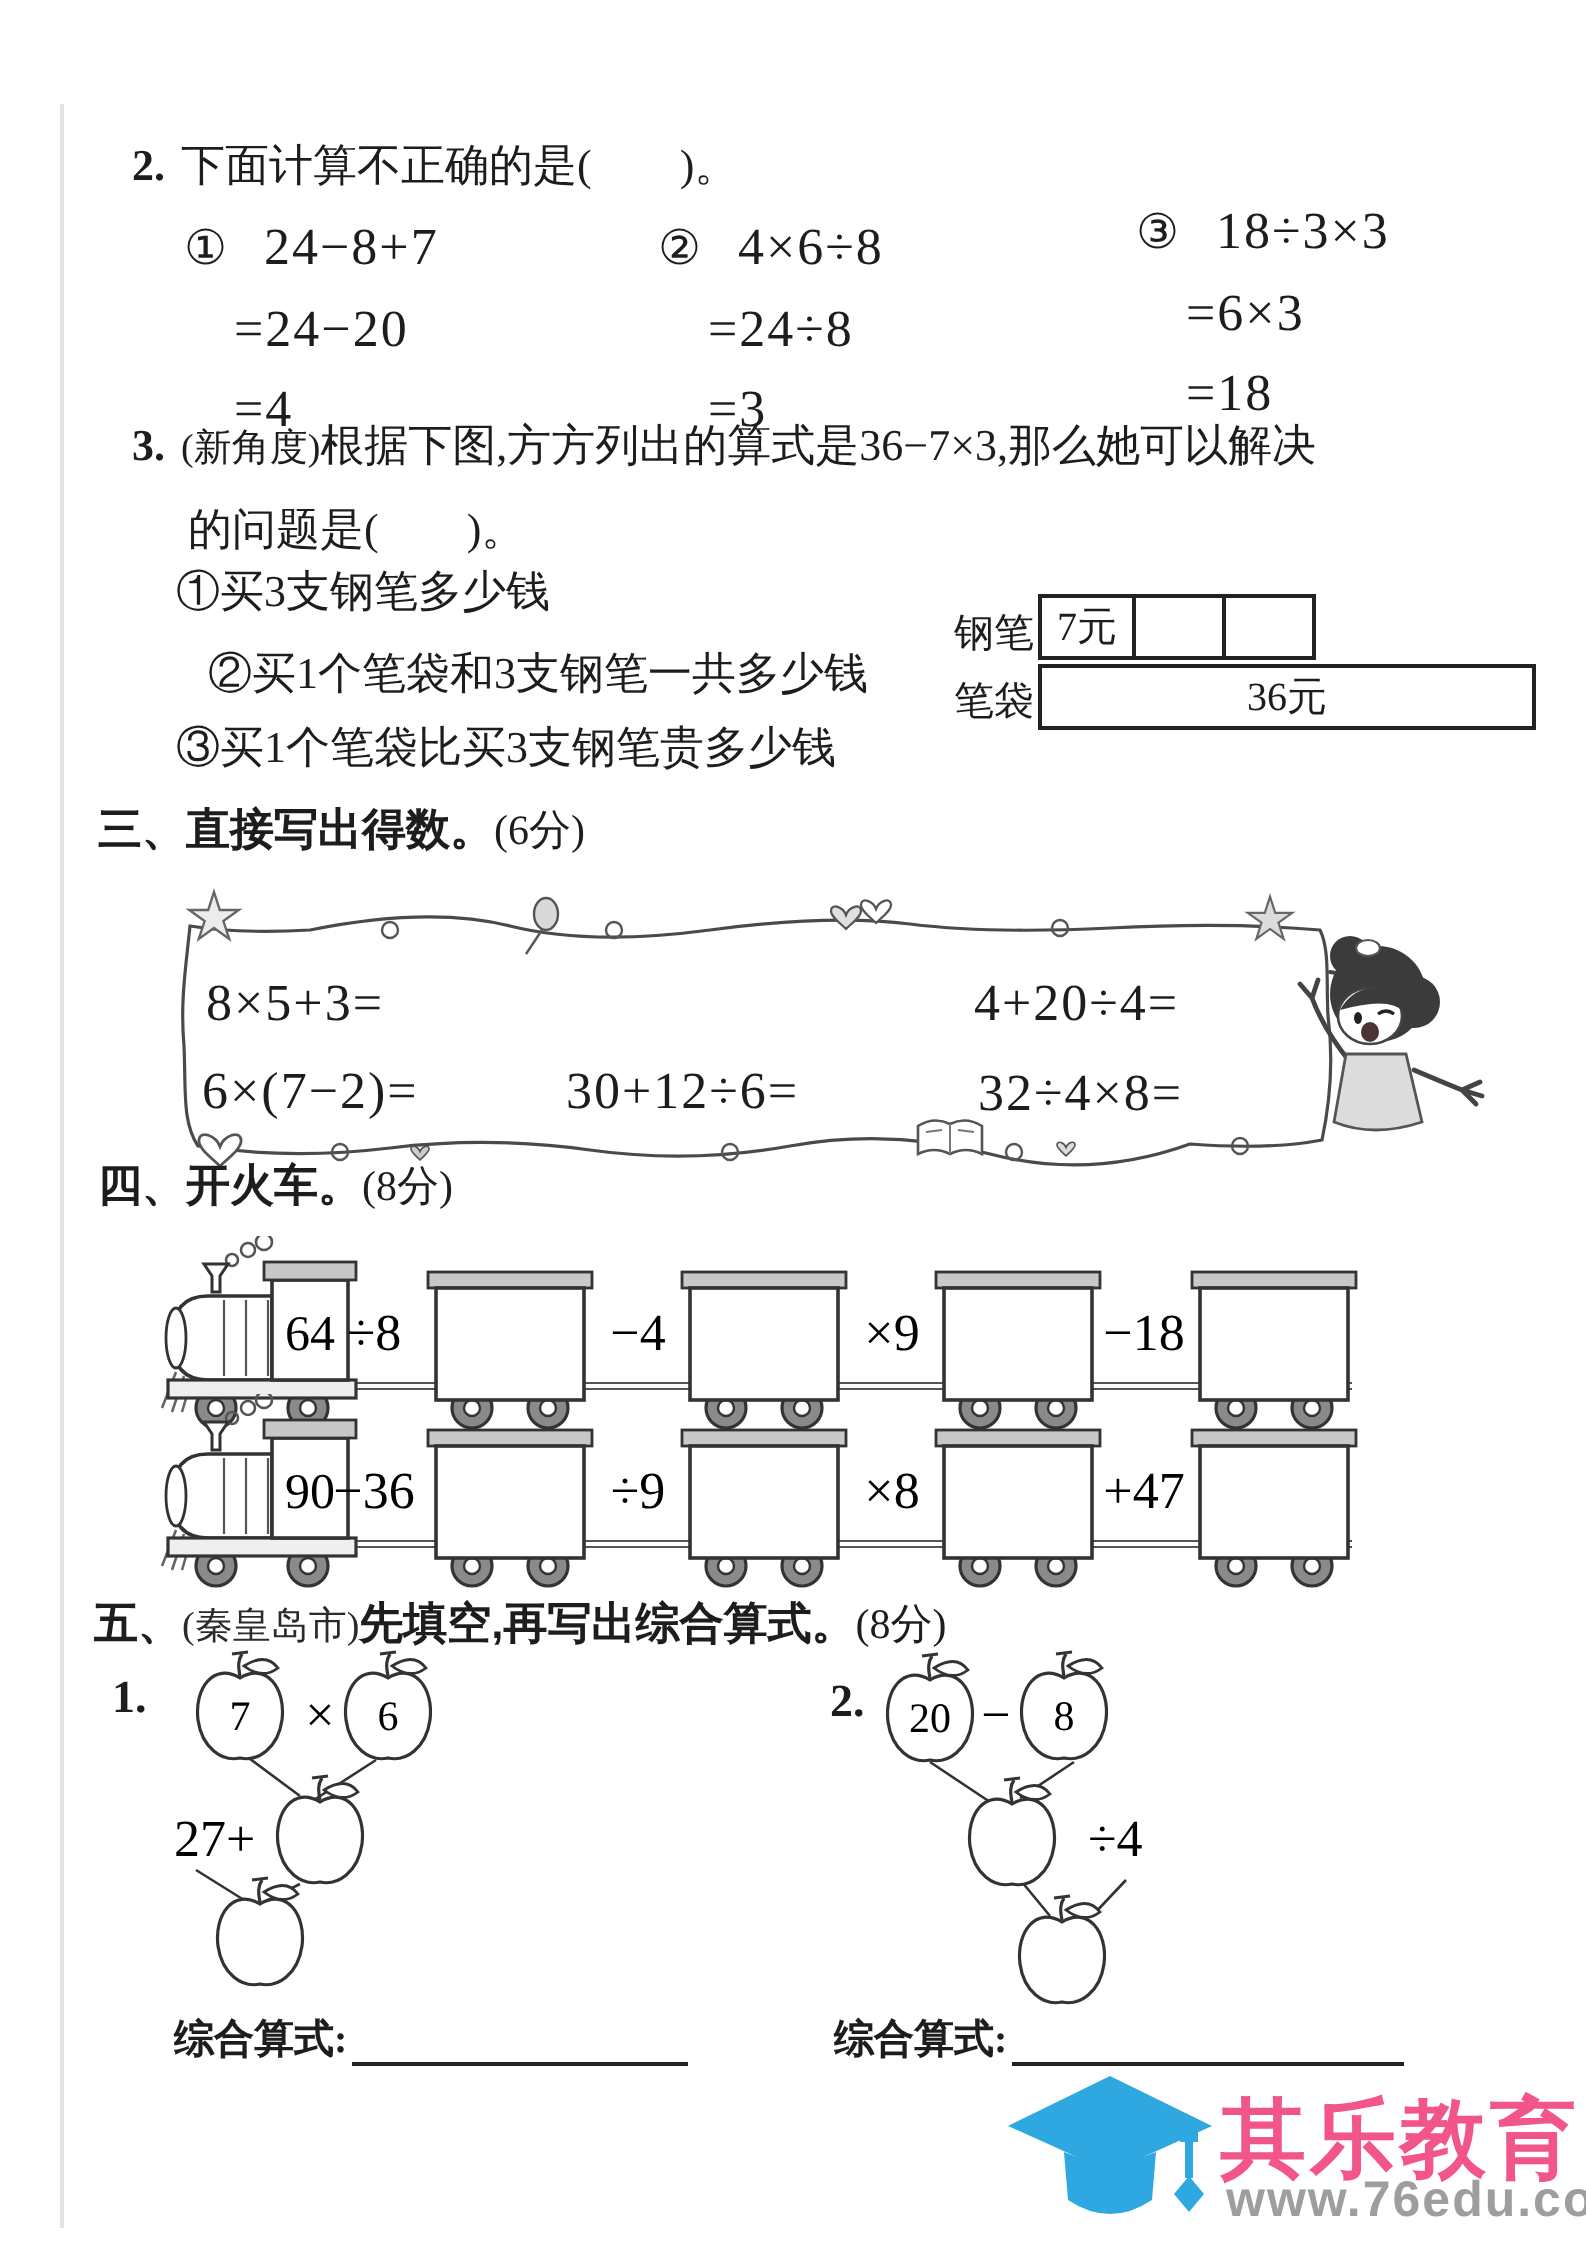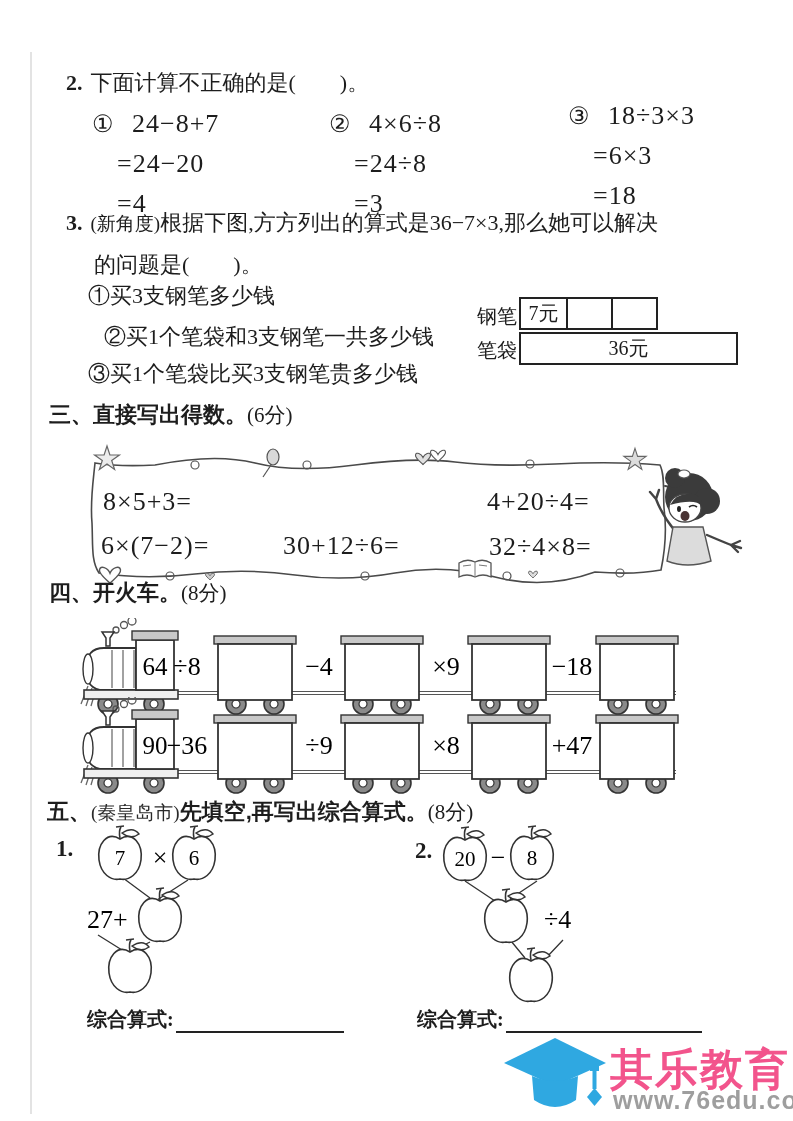--- a/index.html
+++ b/index.html
@@ -17,21 +17,21 @@
   .math { font-size:26px; letter-spacing:1px; white-space:nowrap; }
   .q2col { line-height:40px; }
   .q2col .l1 .marker { display:inline-block; width:26px; font-size:24px; }
   .q2col .l1 .expr { margin-left:14px; }
   .q2col .step { padding-left:25px; }
   .q3opt { font-size:22px; white-space:nowrap; }
   .barlabel { font-size:20px; white-space:nowrap; }
   .penbar { display:flex; border:2px solid #222; background:#fff; }
   .penbar .cell { width:45px; height:29px; display:flex; align-items:center; justify-content:center; font-size:20px; }
   .penbar .cell + .cell { border-left:2px solid #222; }
-  .bagbar { border:2px solid #222; background:#fff; width:219px; height:33px;
+  .bagbar { border:2px solid #222; background:#fff; width:249px; height:33px;
             display:flex; align-items:center; justify-content:center; font-size:20px; }
   .expr-item { font-size:26px; letter-spacing:1px; white-space:nowrap; }
   .itemnum { font-size:23px; font-weight:700; }
   .answer { display:flex; align-items:flex-end; white-space:nowrap; }
   .answer .lbl { font-size:20px; font-weight:700; }
   .answer .ansline { display:inline-block; height:24px; border-bottom:2px solid #222; margin-left:2px; }
   .brand { font-family:"Liberation Sans","DejaVu Sans",sans-serif; font-weight:700; font-size:43px;
            letter-spacing:2px; color:#f2548c; white-space:nowrap; }
   .brandurl { font-family:"Liberation Sans","DejaVu Sans",sans-serif; font-weight:700; font-size:25px;
            letter-spacing:1px; color:#9e9e9e; white-space:nowrap; }

